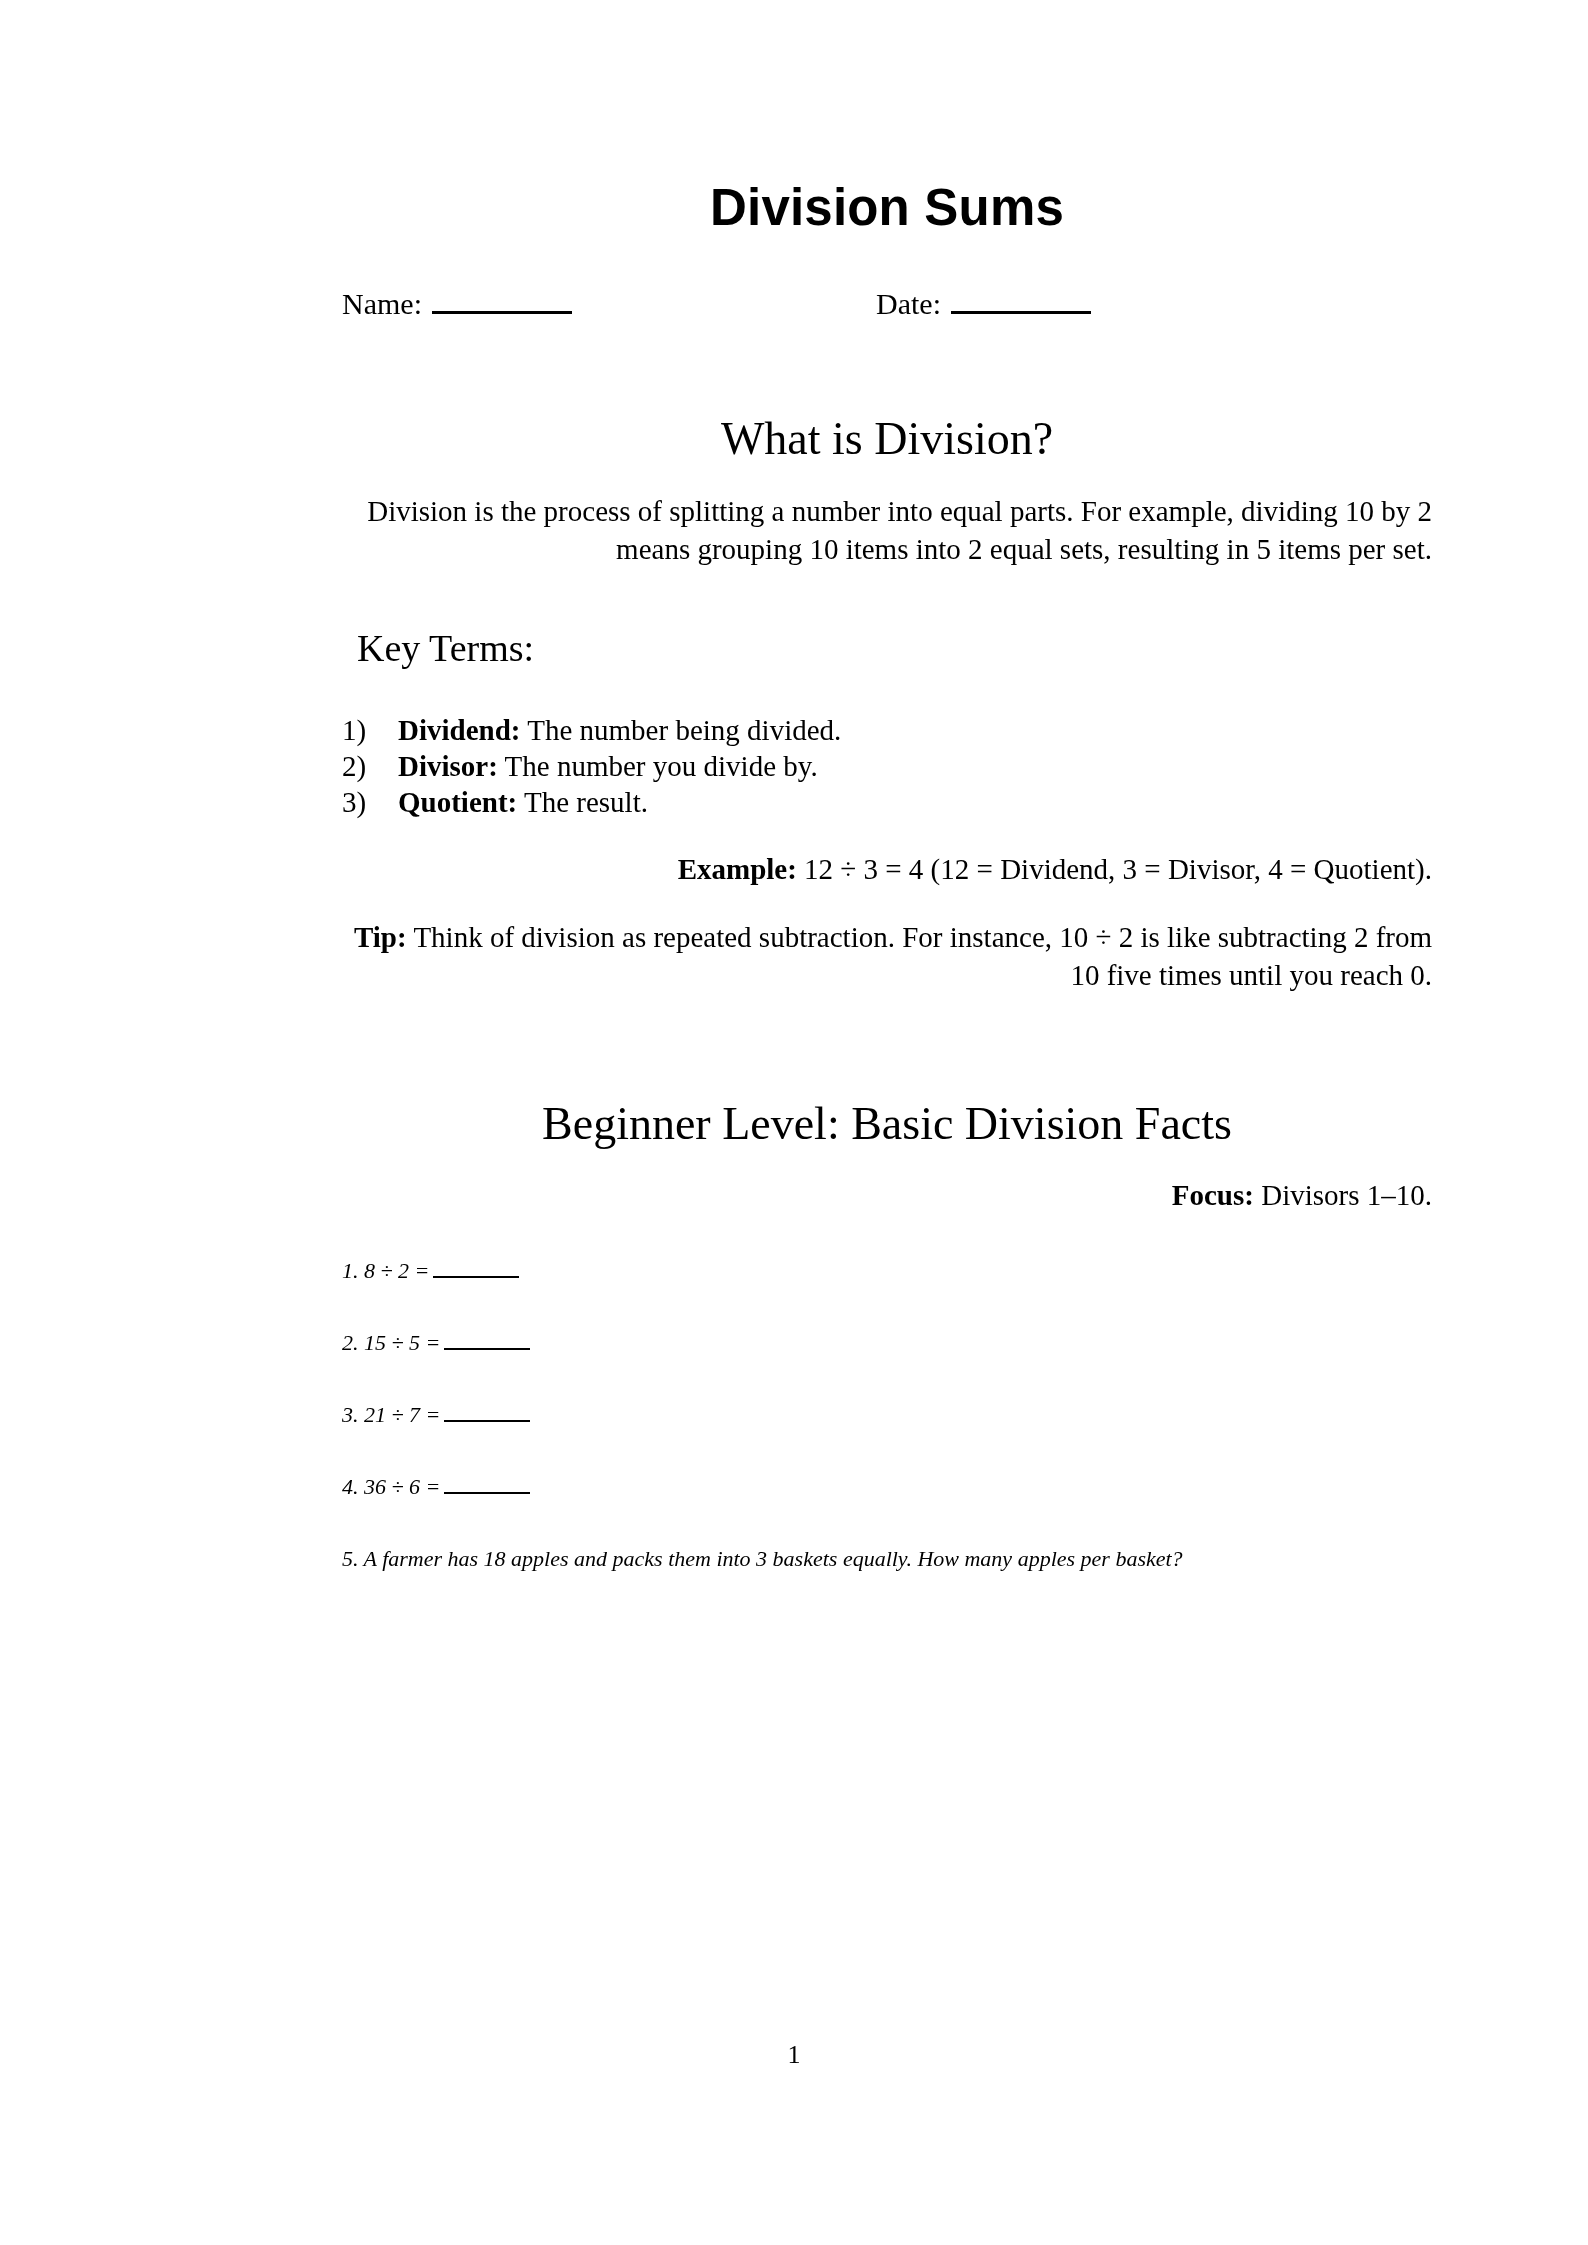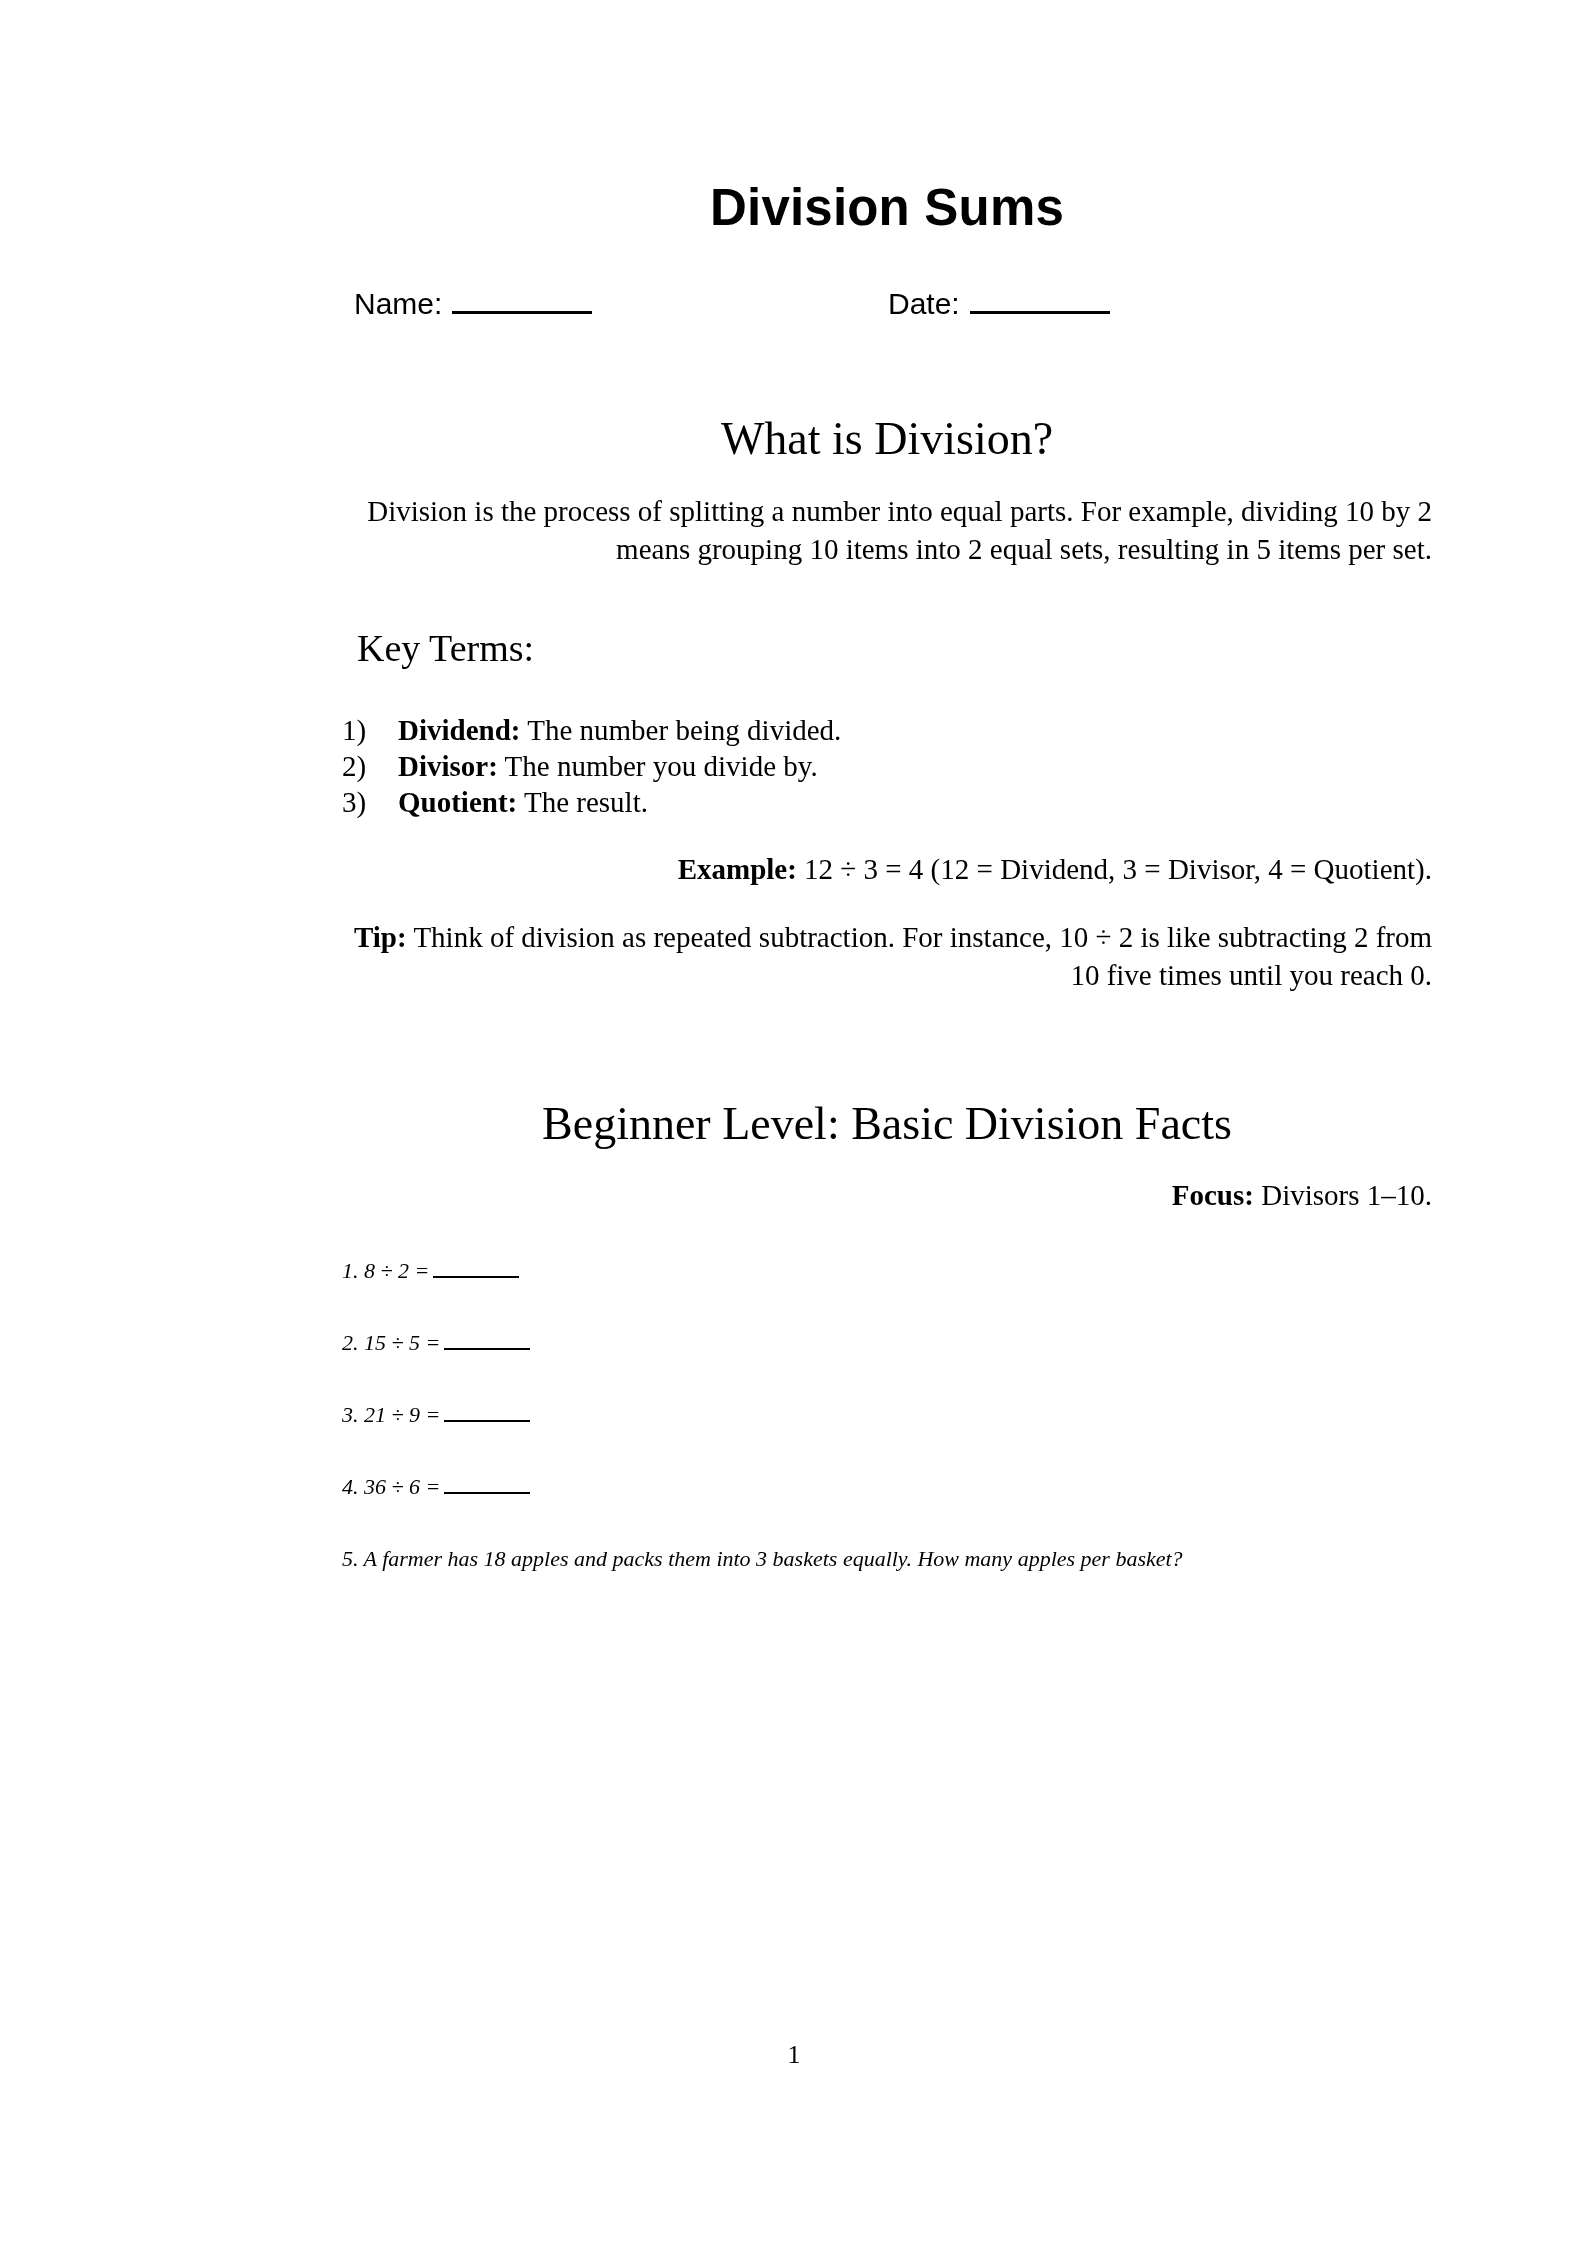--- a/index.html
+++ b/index.html
@@ -37,25 +37,24 @@
     margin: 0;
     padding-top: 182px;
     letter-spacing: 0.2px;
   }
 
   
   .meta-row {
     position: relative;
     height: 46px;
     margin-top: 52px;
-    font-family: Liberation Sans, sans-serif;
+    font-family: Liberation Serif, serif;
     font-size: 30px;
     line-height: 38px;
     white-space: nowrap;
-    margin-left: 12px;
   }
   .meta-field { position: absolute; top: 0; }
   .meta-name { left: 0px; }
   .meta-date { left: 534px; }
   .meta-label { display: inline; }
   .meta-blank {
     display: inline-block;
     vertical-align: baseline;
     margin-left: 10px;
     border-bottom: 3px solid #000;
@@ -200,21 +199,21 @@
       <span>8 ÷ 2 =</span><span class="answer-blank"></span>
     </p>
 
     <p class="problem">
       <span>2.</span>
       <span>15 ÷ 5 =</span><span class="answer-blank"></span>
     </p>
 
     <p class="problem">
       <span>3.</span>
-      <span>21 ÷ 9 =</span><span class="answer-blank"></span>
+      <span>21 ÷ 7 =</span><span class="answer-blank"></span>
     </p>
 
     <p class="problem">
       <span>4.</span>
       <span>36 ÷ 6 =</span><span class="answer-blank"></span>
     </p>
 
     <p class="problem">
       <span>5.</span>
       <span>A farmer has 18 apples and packs them into 3 baskets equally. How many apples per basket?</span>

